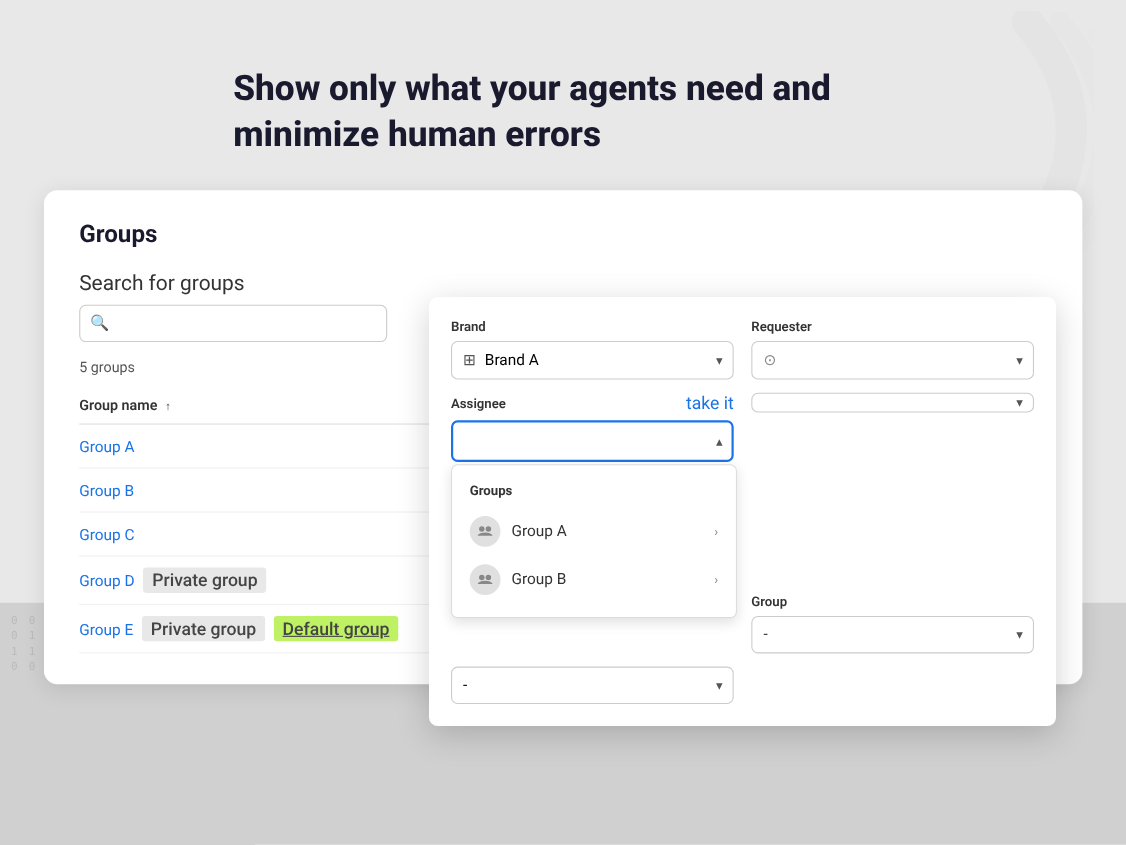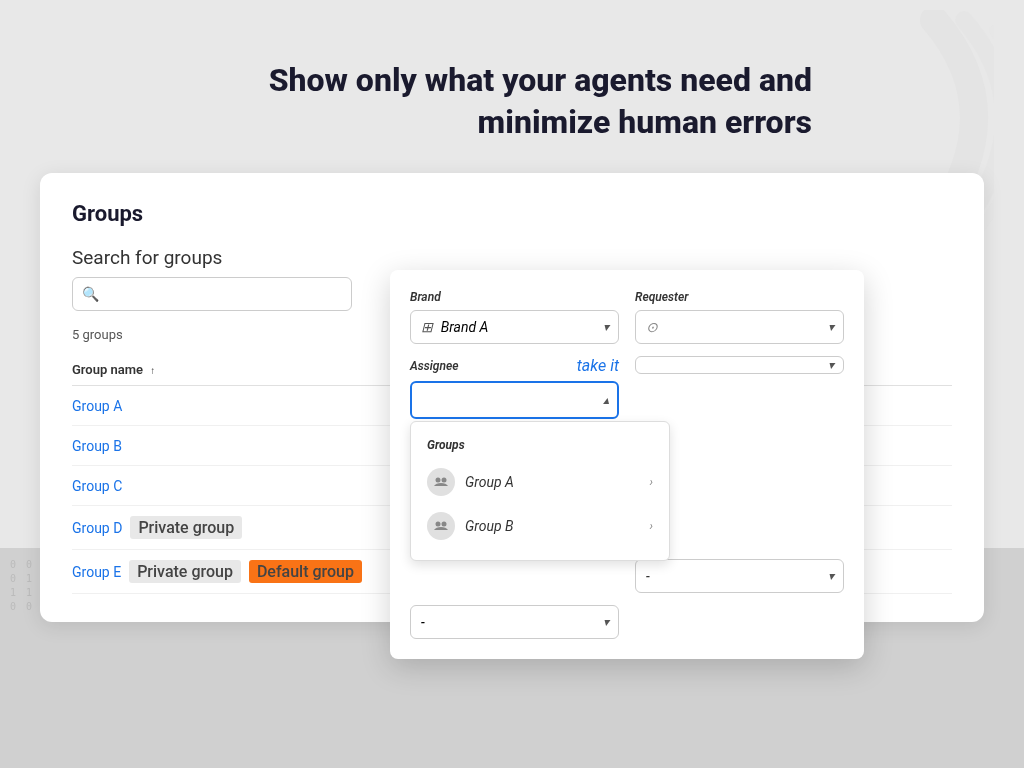--- a/index.html
+++ b/index.html
@@ -30,21 +30,21 @@
       padding: 10px;
       line-height: 1.4;
       overflow: hidden;
       z-index: 0;
     }
 
     
     .page-header {
       position: relative;
       z-index: 1;
-      text-align: right;
+      text-align: left;
       padding: 60px 20px 30px;
     }
     .page-title {
       font-size: 32px;
       font-weight: 800;
       color: #1a1a2e;
       line-height: 1.3;
       max-width: 600px;
       margin: 0 auto;
     }
@@ -132,36 +132,36 @@
       padding: 2px 8px;
       border-radius: 3px;
       margin-left: 8px;
       font-weight: 500;
     }
     .badge-private {
       background: #e8e8e8;
       color: #444;
     }
     .badge-default {
-      background: #f97316;
+      background: #bef264;
       color: #444;
+      text-decoration: underline;
     }
 
     
     .ticket-overlay {
       position: absolute;
       top: 270px;
       left: 390px;
       z-index: 10;
       background: #fff;
       border-radius: 8px;
       box-shadow: 0 8px 30px rgba(0,0,0,0.18);
-      width: 474px;
+      width: 570px;
       padding: 20px;
-      font-style: italic;
     }
 
     .form-row {
       display: flex;
       gap: 16px;
       margin-bottom: 12px;
     }
     .form-field {
       flex: 1;
     }

